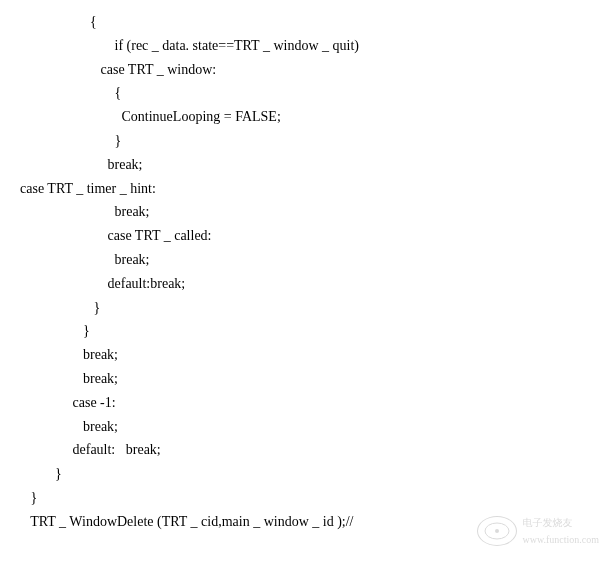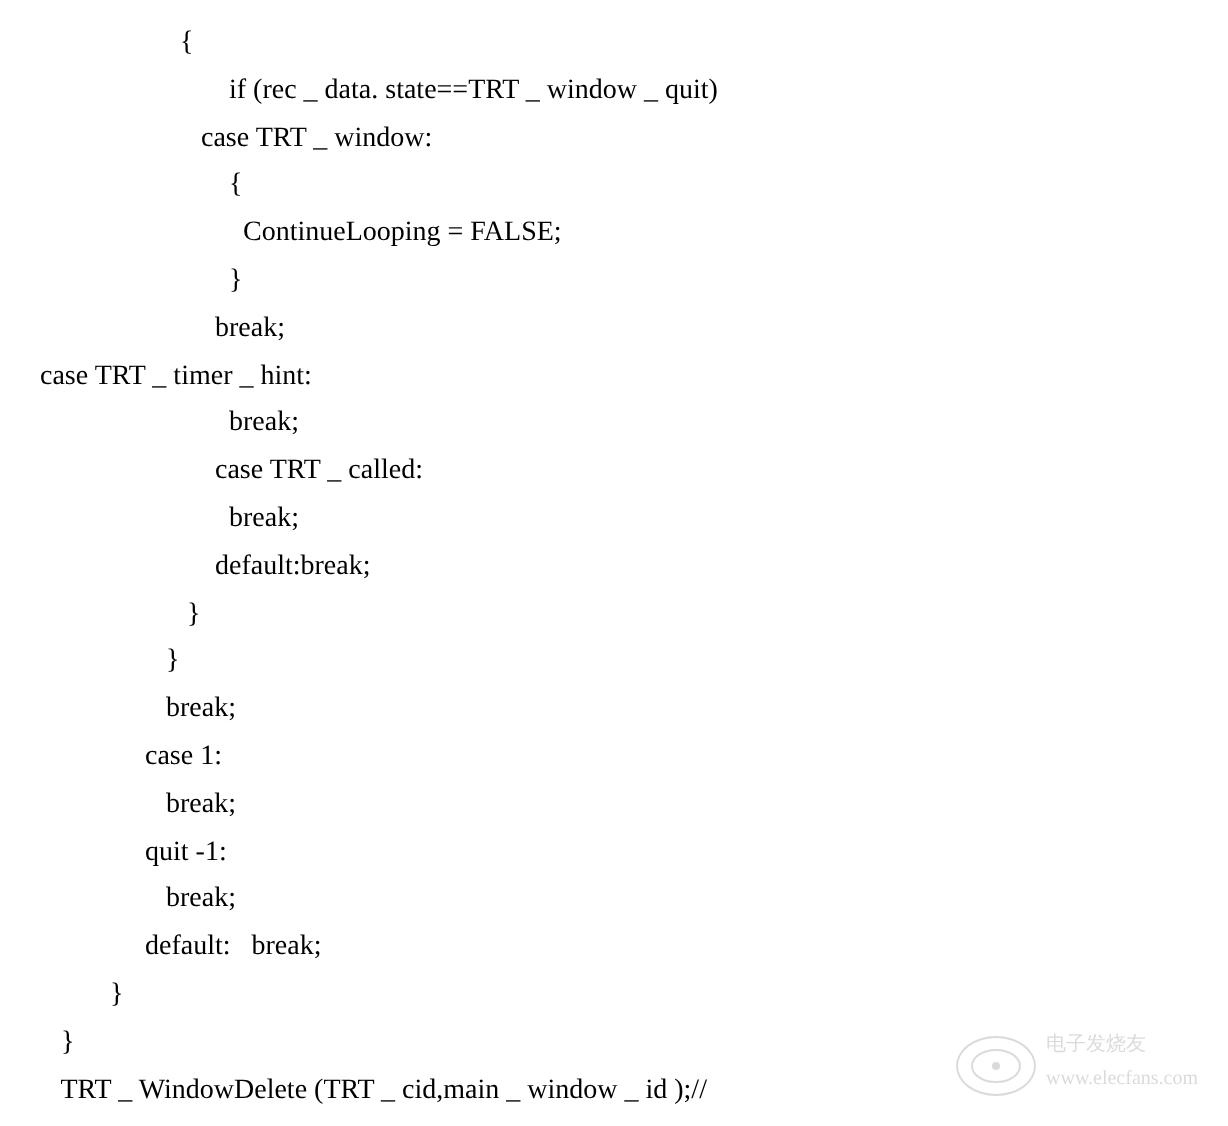--- a/index.html
+++ b/index.html
@@ -22,21 +22,21 @@
       white-space: pre;
     }
     .watermark {
       position: absolute;
       bottom: 15px;
       right: 15px;
       opacity: 0.3;
       font-size: 12px;
       color: #888;
       display: flex;
-      align-items: flex-end;
+      align-items: center;
       gap: 5px;
     }
     .watermark-logo {
       width: 40px;
       height: 30px;
       border: 1px solid #888;
       border-radius: 50%;
       display: flex;
       align-items: center;
       justify-content: center;
@@ -60,35 +60,34 @@
   <div class="code-line">                           }</div>
   <div class="code-line">                         break;</div>
   <div class="code-line">case TRT _ timer _ hint:</div>
   <div class="code-line">                           break;</div>
   <div class="code-line">                         case TRT _ called:</div>
   <div class="code-line">                           break;</div>
   <div class="code-line">                         default:break;</div>
   <div class="code-line">                     }</div>
   <div class="code-line">                  }</div>
   <div class="code-line">                  break;</div>
-  <div class="code-line">               case 1:</div>
   <div class="code-line">                  break;</div>
-  <div class="code-line">               quit -1:</div>
+  <div class="code-line">               case -1:</div>
   <div class="code-line">                  break;</div>
   <div class="code-line">               default:   break;</div>
   <div class="code-line">          }</div>
   <div class="code-line">   }</div>
   <div class="code-line">   TRT _ WindowDelete (TRT _ cid,main _ window _ id );//</div>
 
 </div>
 
 <div class="watermark">
   <div class="watermark-logo">
     <svg width="30" height="20" viewBox="0 0 30 20">
       <ellipse cx="15" cy="10" rx="12" ry="8" fill="none" stroke="#888" stroke-width="1"></ellipse>
       <circle cx="15" cy="10" r="2" fill="#888"></circle>
     </svg>
   </div>
   <div class="watermark-text">
     <span>电子发烧友</span>
-    <span>www.elecfans.com</span>
+    <span>www.function.com</span>
   </div>
 </div>
 
 </body></html>

